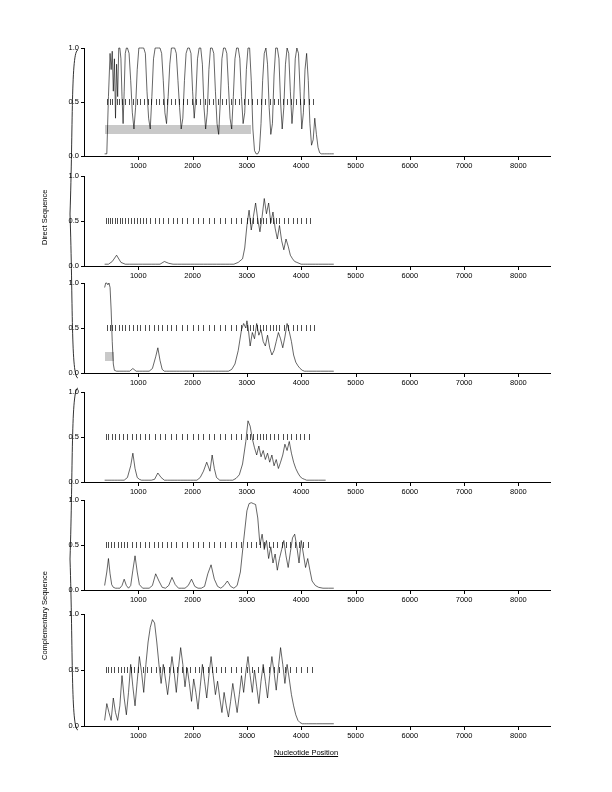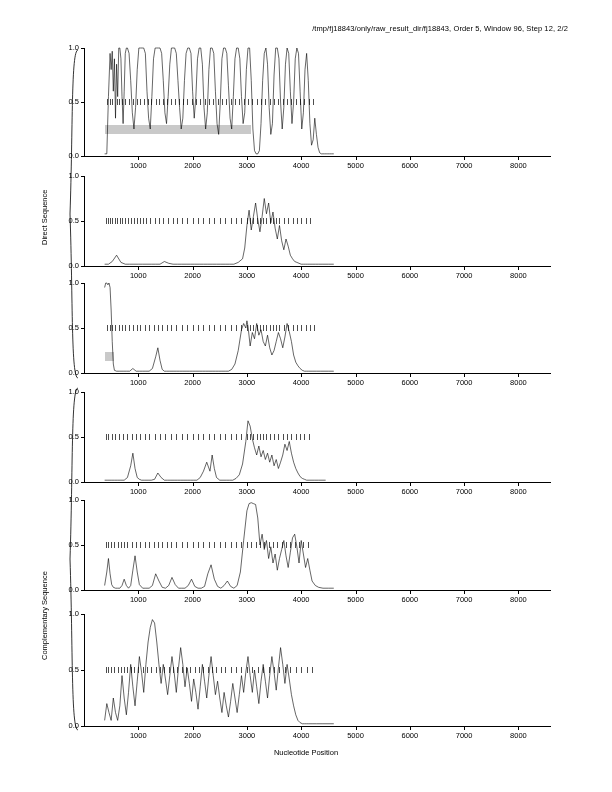--- a/index.html
+++ b/index.html
@@ -60,20 +60,21 @@
   }
   .axis-label {
     position: absolute;
     font-size: 7.5px;
   }
   #xlabel {
     left: 0;
     width: 612px;
     text-align: center;
     top: 748px;
+    text-decoration: underline;
   }
   .ylabel-rot {
     position: absolute;
     font-size: 7.5px;
     transform: rotate(-90deg);
     transform-origin: 0 0;
     white-space: nowrap;
   }
   .brace {
     position: absolute;
@@ -100,21 +101,20 @@
     height: 6px;
     background: #4d4d4d;
     top: 0;
   }
 </style>
 </head>
 <body>
 
 <div id="page">
 
-  <div id="figure-title">/tmp/fj18843/only/raw_result_dir/fj18843, Order 5, Window 96, Step 12, 2/2</div>
 
   <div class="ylabel-rot" style="left:40px; top:245px;">Direct Sequence</div>
   <div class="ylabel-rot" style="left:40px; top:660px;">Complementary Sequence</div>
 
   <div class="axis-label" id="xlabel">Nucleotide Position</div>
 
   <div class="brace" style="left:64px; top:48px; width:14px; height:330px;">
     <svg width="16" height="332" viewBox="0 0 16 332">
       <path d="M14 2 C7 2, 9 80, 6 166 C9 252, 7 330, 14 330" fill="none" stroke="#000" stroke-width="0.8"></path>
     </svg>

